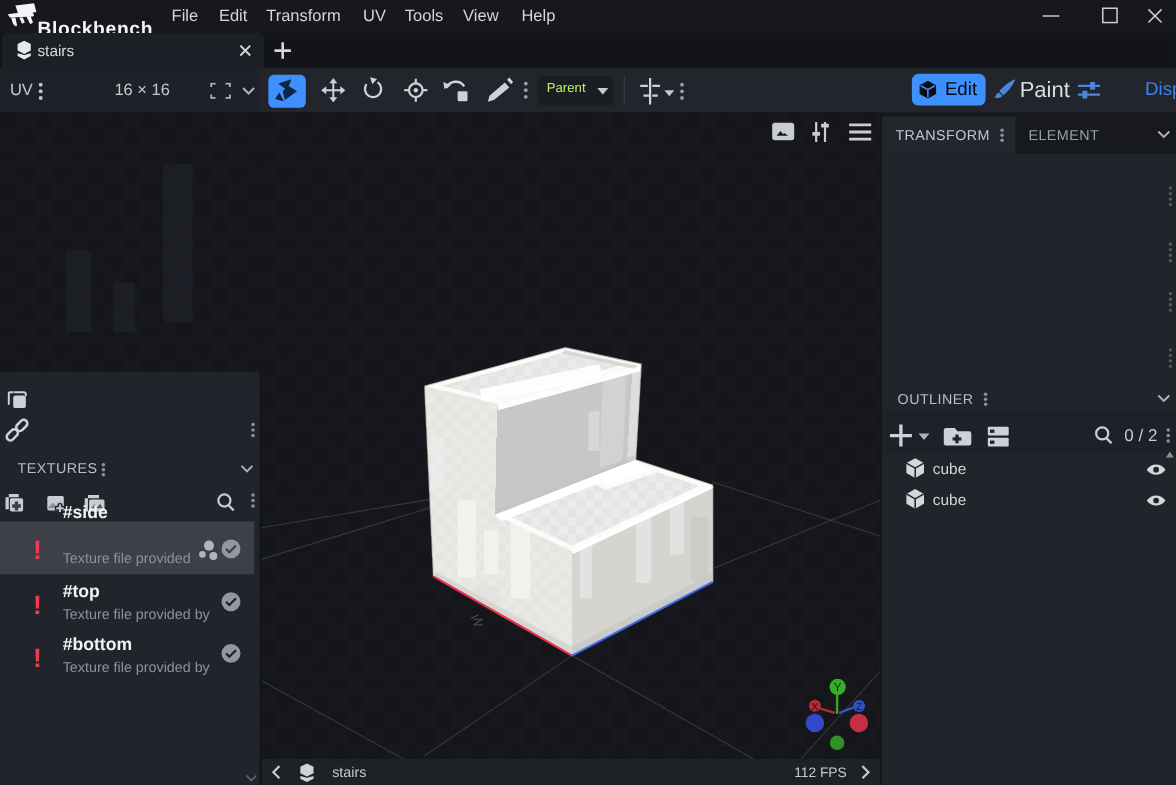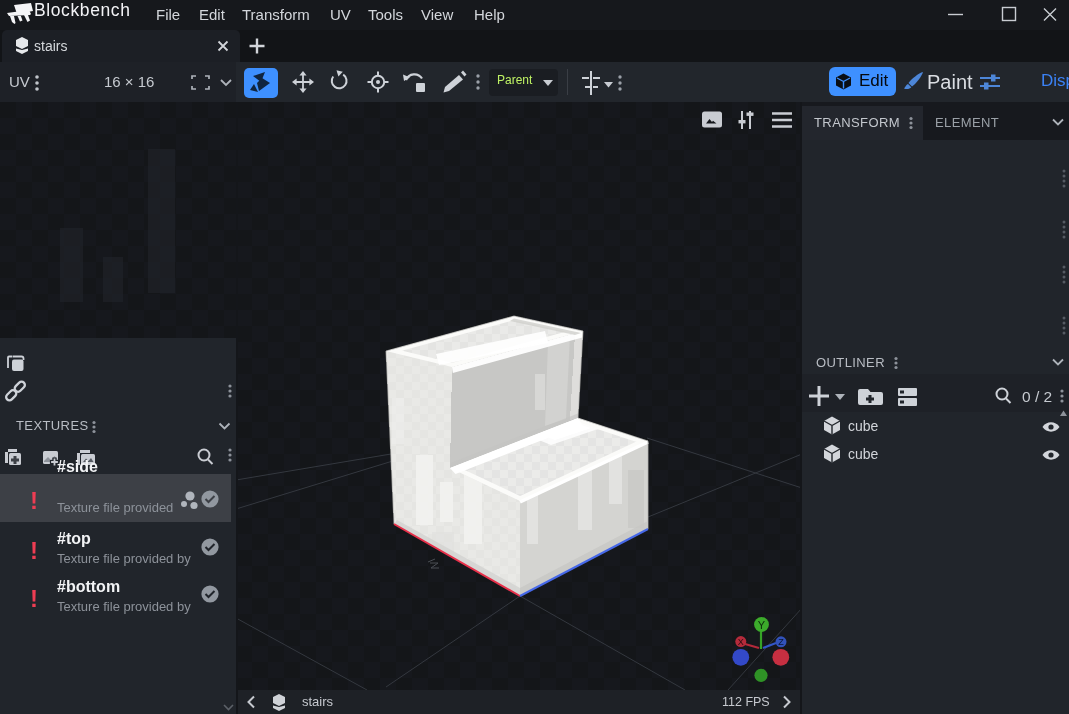--- a/index.html
+++ b/index.html
@@ -35,21 +35,21 @@
         <svg width="30" height="26" viewBox="0 0 30 26">
     <g fill="#f4f4f6">
       <path d="M10 3 L27 1 L29 9 L13 12 Z"></path>
       <path d="M3 11 L25 8 L27 12 L26 13 L5 14 Z"></path>
       <path d="M6 14 L8 20 L10.5 22 L11.5 21 L10 14 Z"></path>
       <path d="M20 13 L23.5 20 L26 18.5 L23.8 12.5 Z"></path>
       <path d="M13.5 14 L16 19.5 L18.5 18.5 L16.8 13.8 Z"></path>
     </g>
         </svg>
       </div>
-  <div class="abs" style="left:34px;top:0;font-size:17.5px;font-weight:normal;color:#f3f3f6;letter-spacing:.6px;">Blockbench</div>
+  <div class="abs" style="left:34px;top:16px;font-size:17.5px;font-weight:bold;color:#f3f3f6;letter-spacing:.6px;">Blockbench</div>
   <div class="abs menu" style="left:156px;">File</div>
   <div class="abs menu" style="left:199px;">Edit</div>
   <div class="abs menu" style="left:242px;">Transform</div>
   <div class="abs menu" style="left:330px;">UV</div>
   <div class="abs menu" style="left:368px;">Tools</div>
   <div class="abs menu" style="left:421px;">View</div>
   <div class="abs menu" style="left:474px;">Help</div>
   <div class="abs" id="winbtns" style="left:940px;top:0;">
         <svg width="129" height="30" viewBox="0 0 129 30">
     <g stroke="#c9ccd2" stroke-width="1.4" fill="none">

